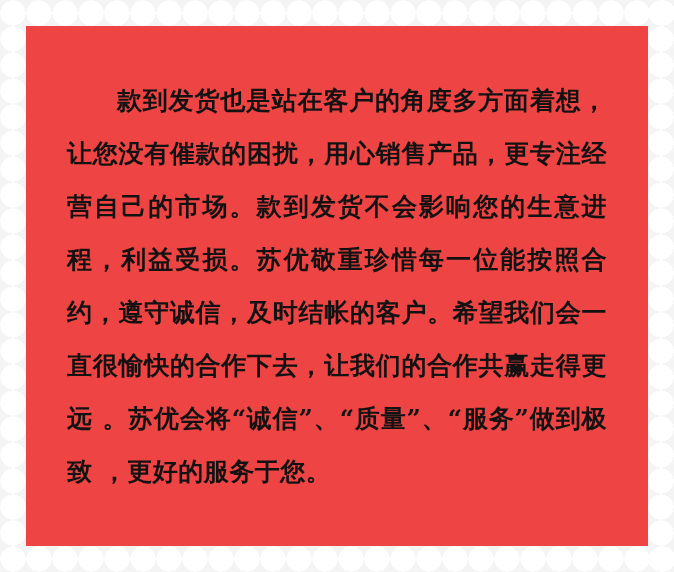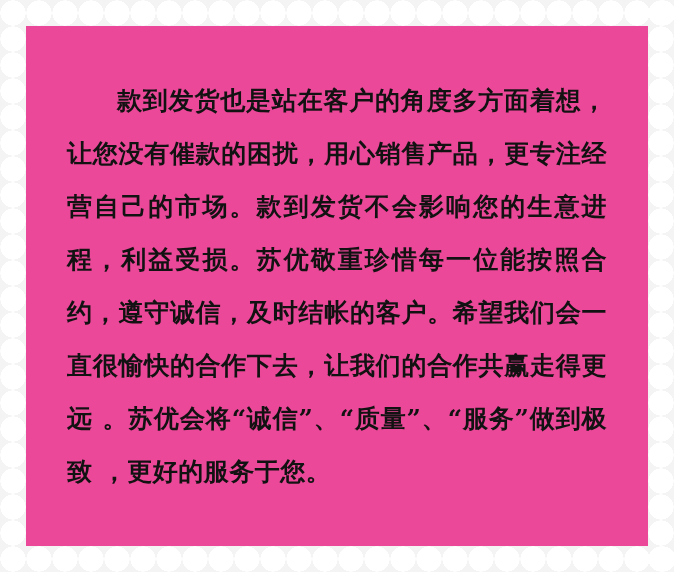--- a/index.html
+++ b/index.html
@@ -53,21 +53,21 @@
     right: 26px;
     bottom: 26px;
     background: #ffffff;
   }
   #paper {
     position: absolute;
     left: 0;
     top: 0;
     right: 0;
     bottom: 0;
-    background: #ec4899;
+    background: #ef4444;
     display: flex;
     align-items: center;
     justify-content: center;
   }
   #body-text {
     width: 540px;
     margin: 0 auto;
     padding: 0 10px;
     font-family: "DejaVu Serif", "Liberation Serif", serif;
     font-weight: bold;

